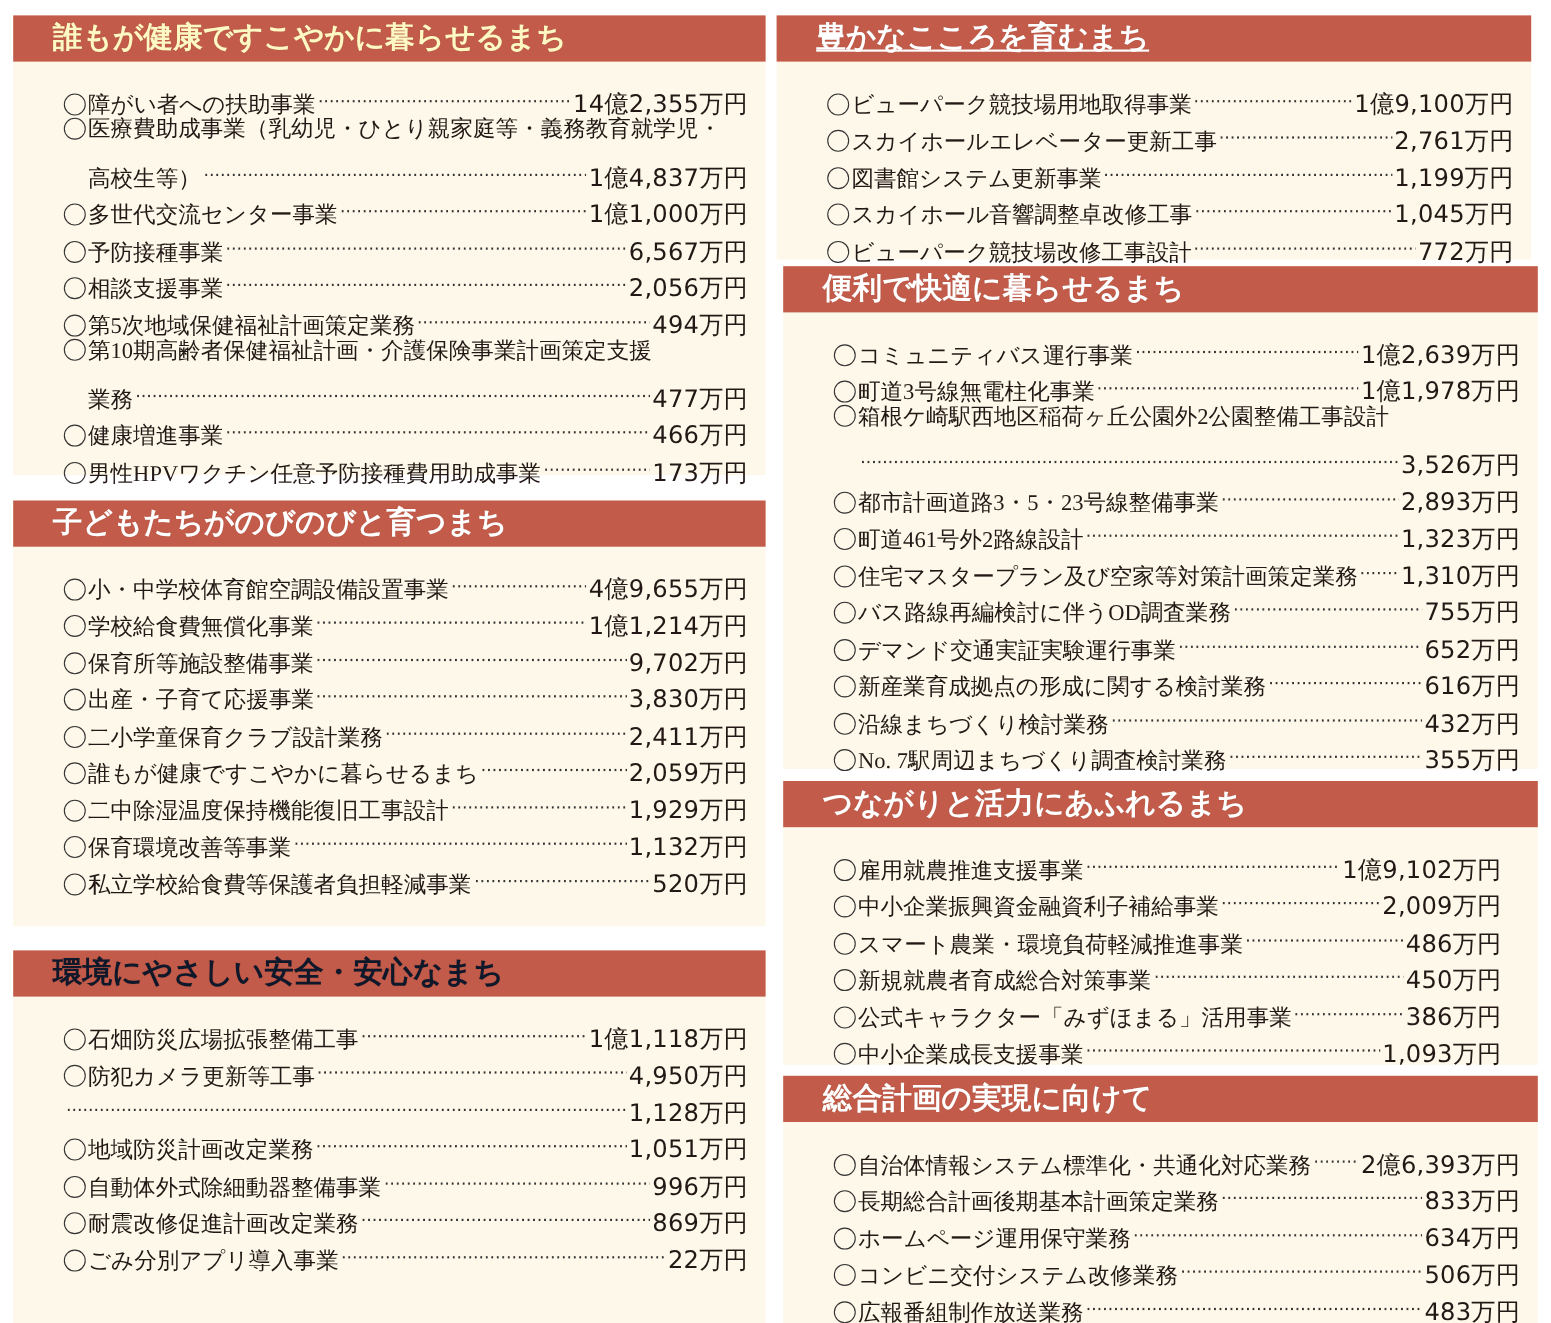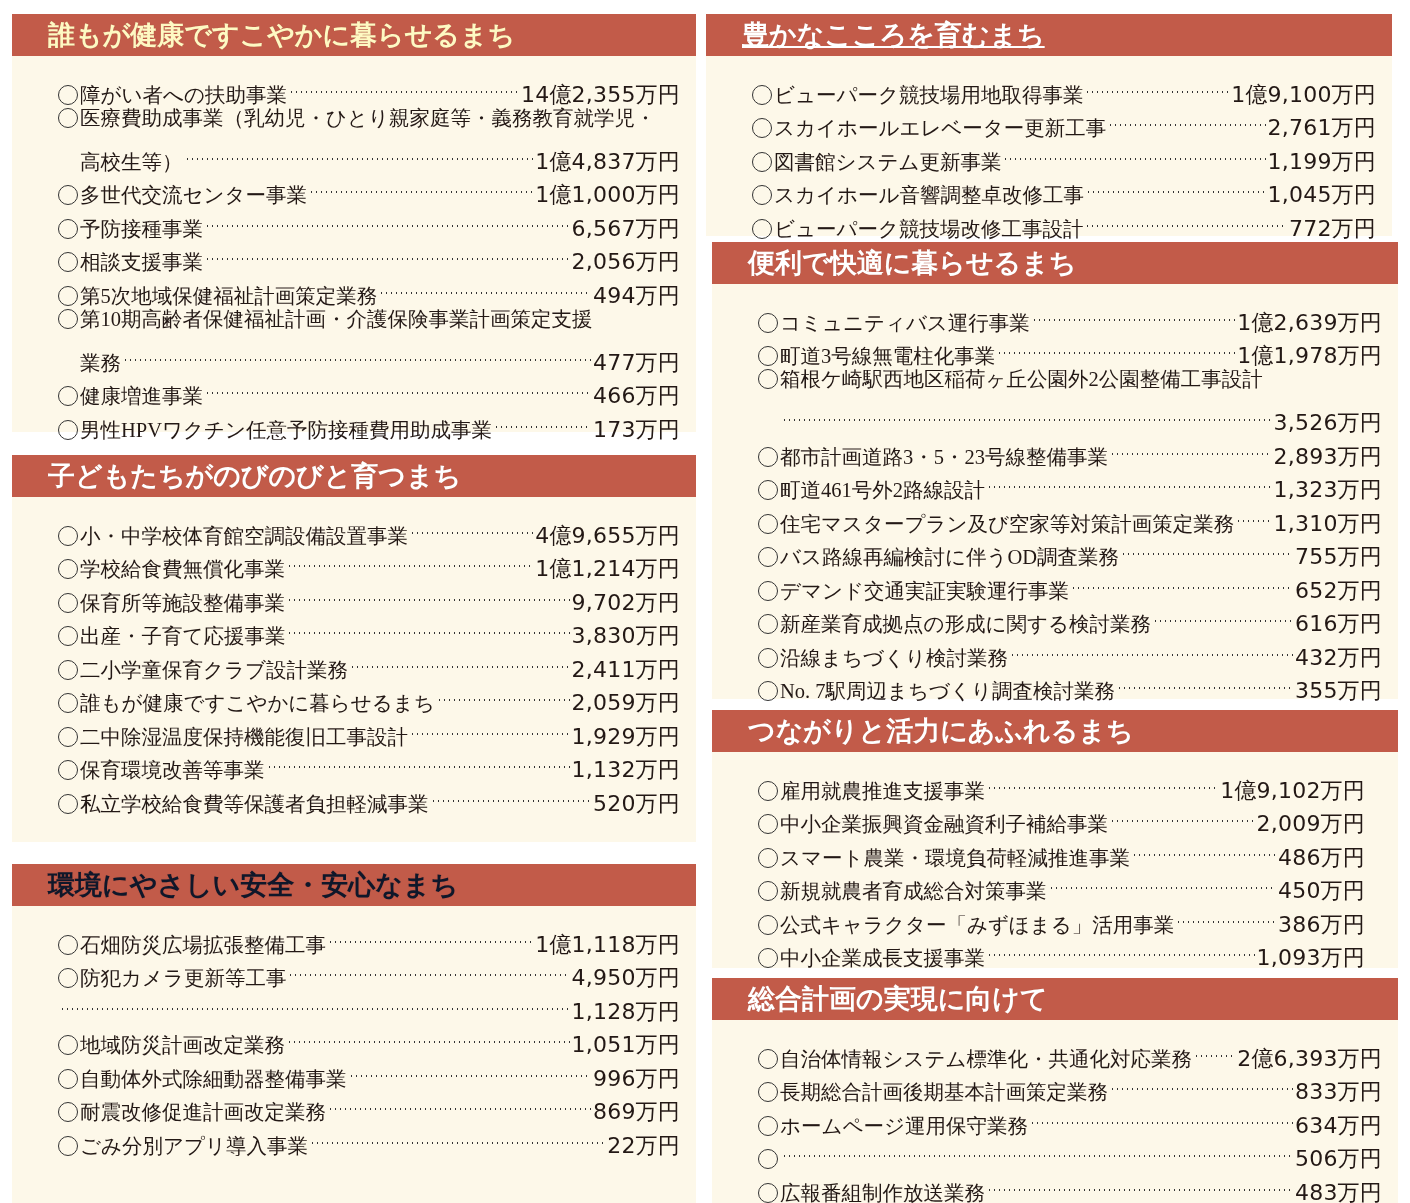--- a/index.html
+++ b/index.html
@@ -323,21 +323,21 @@
         <span class="name"><span class="bullet"></span><span>長期総合計画後期基本計画策定業務</span></span>
         <span class="leader"></span>
         <span class="amount">833万円</span>
       </div>
     <div class="row">
         <span class="name"><span class="bullet"></span><span>ホームページ運用保守業務</span></span>
         <span class="leader"></span>
         <span class="amount">634万円</span>
       </div>
     <div class="row">
-        <span class="name"><span class="bullet"></span></span>
+        <span class="name"><span class="bullet"></span><span>コンビニ交付システム改修業務</span></span>
         <span class="leader"></span>
         <span class="amount">506万円</span>
       </div>
     <div class="row">
         <span class="name"><span class="bullet"></span><span>広報番組制作放送業務</span></span>
         <span class="leader"></span>
         <span class="amount">483万円</span>
       </div>
   </div>
 </div>

